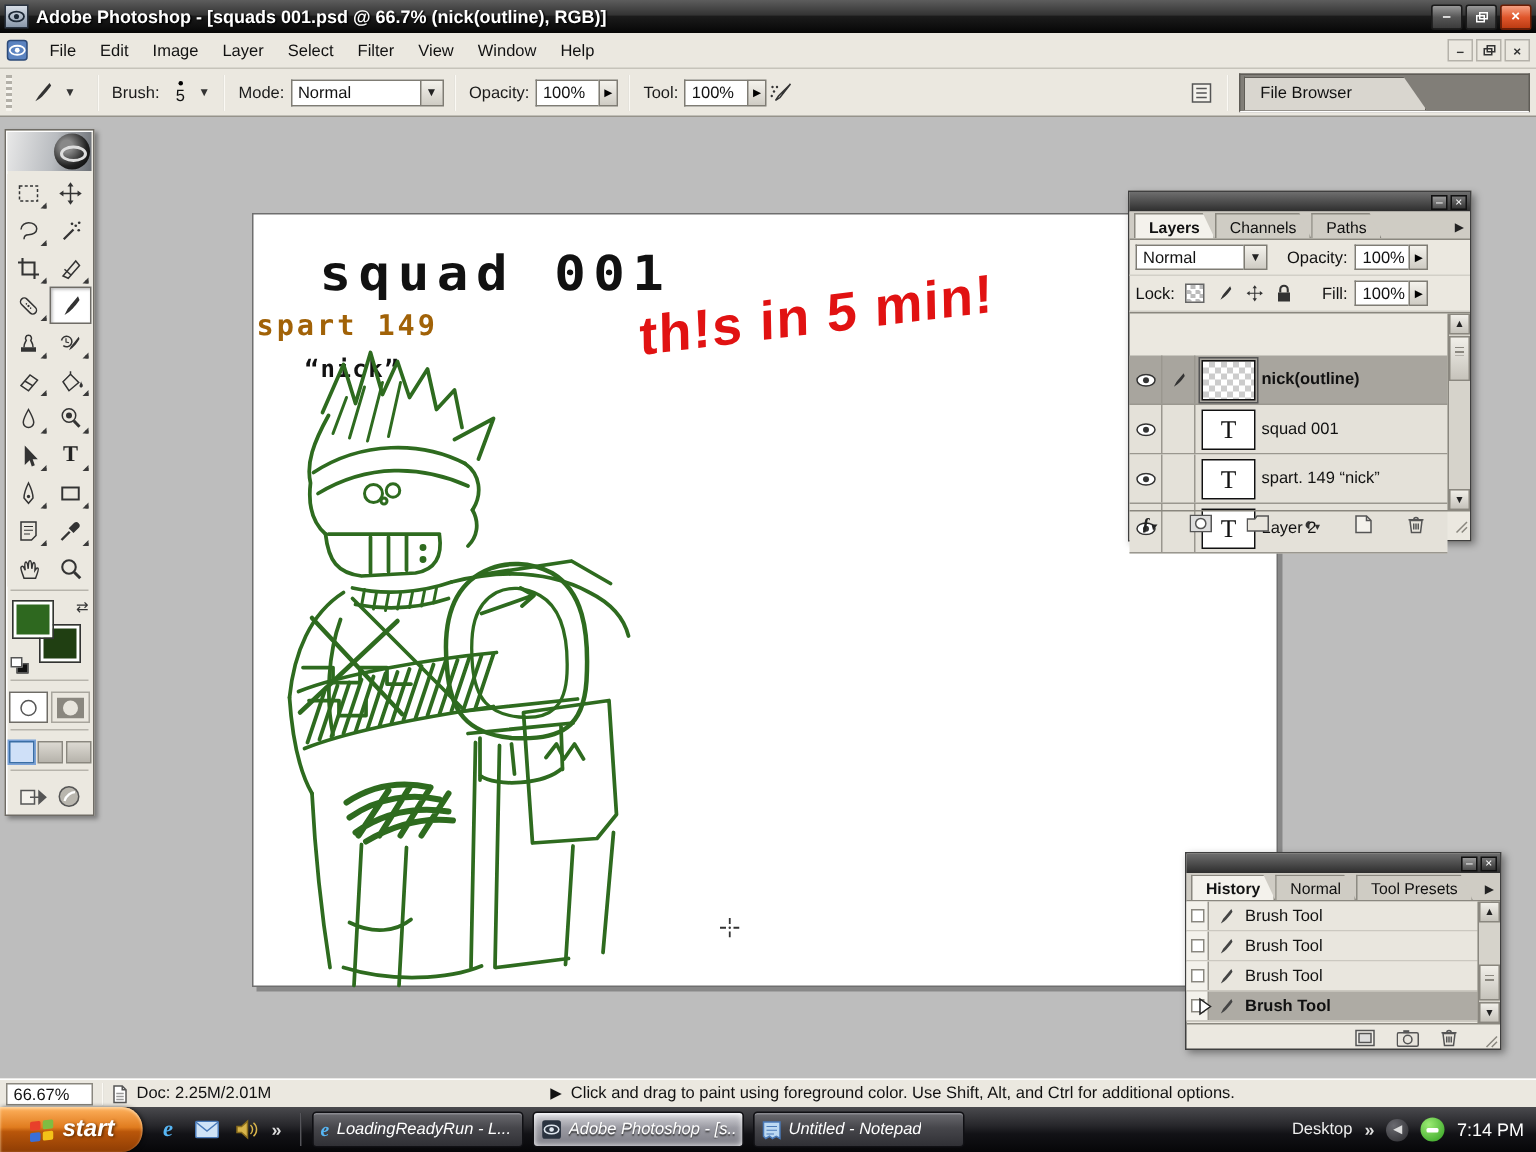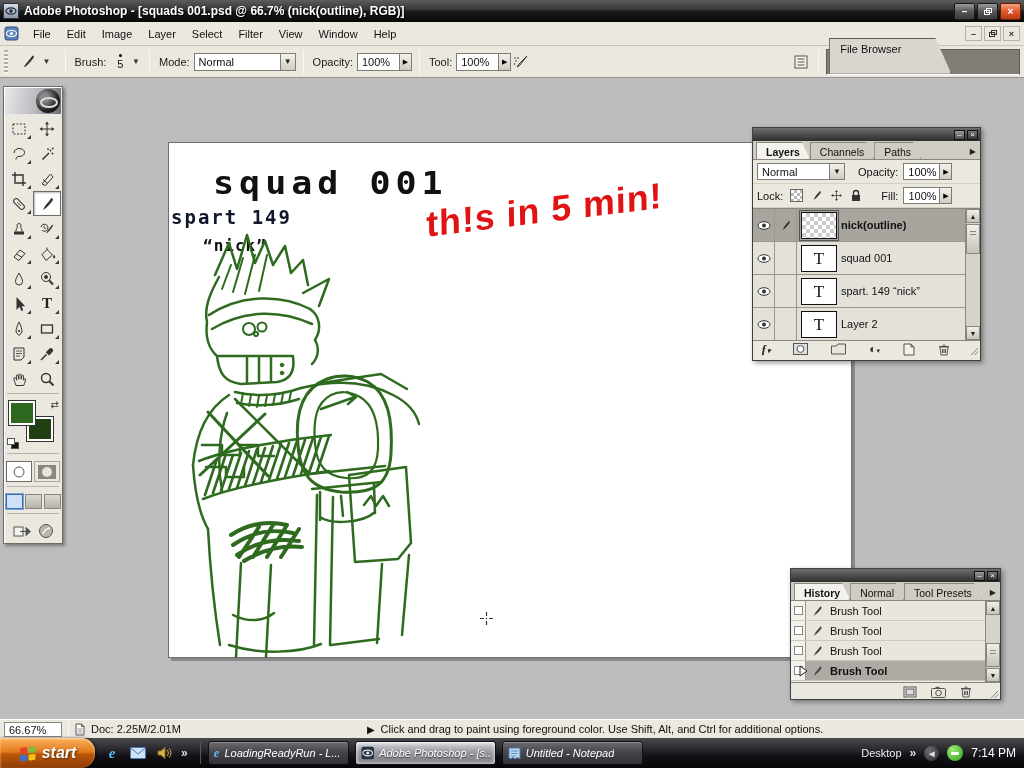--- a/index.html
+++ b/index.html
@@ -48,21 +48,21 @@
   .combo .val { background:#fff; border:1px solid #7f7c74; border-right:none; width:86px; padding:2px 4px; }
   .combo .cbtn { width:16px; border:1px solid #7f7c74; background:linear-gradient(#f4f2ec,#cfccc4);
     display:flex; align-items:center; justify-content:center; font-size:8px; color:#222; }
   .numfield { display:flex; height:18px; }
   .numfield .val { background:#fff; border:1px solid #7f7c74; border-right:none; width:42px; padding:2px 4px; }
   .numfield .sbtn { width:13px; border:1px solid #7f7c74; background:linear-gradient(#f4f2ec,#cfccc4);
     display:flex; align-items:center; justify-content:center; font-size:7px; color:#000; }
   .iconbtn { width:22px; height:22px; display:flex; align-items:center; justify-content:center; border:1px solid transparent; }
   .palette-well { margin-left:auto; width:215px; height:26px; background:#817e78;
     border:1px solid #5f5c56; border-bottom-color:#fff; display:flex; align-items:flex-end; padding-left:2px; }
-  .well-tab { width:122px; height:36px; background:#d9d6cf; border:1px solid #5f5c56; border-bottom:none;
+  .well-tab { width:122px; height:23px; background:#d9d6cf; border:1px solid #5f5c56; border-bottom:none;
     clip-path:polygon(0 0,calc(100% - 16px) 0,100% 100%,0 100%); padding:4px 0 0 10px; }
 
   
   .toolbox { position:absolute; left:3px; top:86px; width:60px; background:#ebe8e0;
     border:1px solid #6f6c66; box-shadow:1px 1px 0 #fff inset, 2px 2px 3px rgba(0,0,0,.35); padding:1px; z-index:30; }
   .tb-art { width:56px; height:26px; background:linear-gradient(100deg,#e8e8e8,#b9bcc0 55%,#6a6e74); position:relative; overflow:hidden; margin-bottom:2px; }
   .tb-art .orb { position:absolute; right:1px; top:1px; width:24px; height:24px; border-radius:50%;
     background:radial-gradient(circle at 35% 35%, #888 0 18%, #222 60%, #000); }
   .tb-art .orb::after { content:''; position:absolute; left:4px; top:8px; width:14px; height:7px;
     border:2px solid #ddd; border-radius:50%; }
@@ -88,21 +88,21 @@
   .scr-btn { width:17px; height:15px; background:linear-gradient(#dcd9d2,#b6b3ab); border:1px solid #8a877f; }
   .scr-btn.active { background:#cfe0f8; border-color:#3a6ea5; box-shadow:0 0 0 1px #7ba2d8; }
   .ir-row { display:flex; justify-content:center; gap:3px; padding:3px 0 2px; }
 
   
   .canvas { position:absolute; left:168px; top:142px; width:684px; height:516px; background:#fff;
     border:1px solid #6e6e6e; box-shadow:3px 3px 0 rgba(0,0,0,.28); z-index:5; }
   .cv-heading { position:absolute; left:44px; top:20px; font-family:"DejaVu Sans Mono",monospace;
     font-size:35px; font-weight:bold; letter-spacing:5px; color:#111; transform:scaleY(.92); }
   .cv-subheading { position:absolute; left:2px; top:63px; font-family:"DejaVu Sans Mono",monospace;
-    font-size:19px; font-weight:bold; letter-spacing:2px; color:#0f172a;text-align:center; }
+    font-size:19px; font-weight:bold; letter-spacing:2px; color:#a16207;text-align:center; }
   .cv-name { position:absolute; left:34px; top:93px; font-family:"DejaVu Sans Mono",monospace;
     font-size:16px; font-weight:bold; letter-spacing:1px; color:#111; }
   .cv-annotation { position:absolute; left:256px; top:40px; width:340px; color:#e11212;
     font-size:36px; font-weight:bold; transform:rotate(-7deg) skewX(-6deg); letter-spacing:1px; white-space:nowrap; }
   .cursor-cross { position:absolute; left:311px; top:469px; }
 
   
   .palette { position:absolute; background:#ebe8e0; border:1px solid #3f3f3f; box-shadow:2px 2px 5px rgba(0,0,0,.4); z-index:40; }
   .p-titlebar { height:13px; background:linear-gradient(#6e6e6e,#2d2d2d); display:flex; justify-content:flex-end; align-items:center; gap:2px; padding:0 2px; }
   .p-btn { width:11px; height:10px; border:1px solid #111; color:#fff; font-size:8px; line-height:8px;
@@ -122,21 +122,21 @@
   .p-bottombar { height:17px; border-top:1px solid #8a877f; display:flex; align-items:center; gap:11px; padding:0 8px; position:relative; }
   .resize-grip { position:absolute; right:1px; bottom:1px; }
 
   
   #layers-palette { left:752px; top:127px; width:229px; height:234px; }
   .lp-row { display:flex; align-items:center; padding:3px 4px; gap:5px; border-bottom:1px solid #d2cfc7; }
   .lock-icons { display:flex; gap:7px; align-items:center; margin-left:2px; }
   .checker16 { width:13px; height:13px; border:1px solid #666;
     background:repeating-conic-gradient(#bbb 0 25%,#fff 0 50%); background-size:6px 6px; }
   .layer-list { position:relative; height:132px; border-top:1px solid #8a877f; }
-  .layer-rows { margin-right:15px; }
+  .layer-rows { margin-right:15px;margin-top:28px; }
   .layer-row { height:33px; display:flex; align-items:stretch; border-bottom:1px solid #9a978f; background:#e4e1d9; }
   .layer-row.sel { background:#a8a59e; }
   .lr-cell { width:22px; border-right:1px solid #9a978f; display:flex; align-items:center; justify-content:center; }
   .thumb { width:36px; height:27px; margin:3px 4px; border:1px solid #111; background:#fff;
     display:flex; align-items:center; justify-content:center; }
   .thumb.checker { background:repeating-conic-gradient(#ccc 0 25%,#fff 0 50%); background-size:8px 8px; outline:1px solid #555; outline-offset:1px; }
   .thumb .tletter { font-family:"Liberation Serif",serif; font-size:17px; }
   .layer-name { align-self:center; }
   .layer-row.sel .layer-name { font-weight:bold; }
   .lp-icons { flex:1; display:flex; justify-content:space-between; align-items:center; padding-right:22px; }

